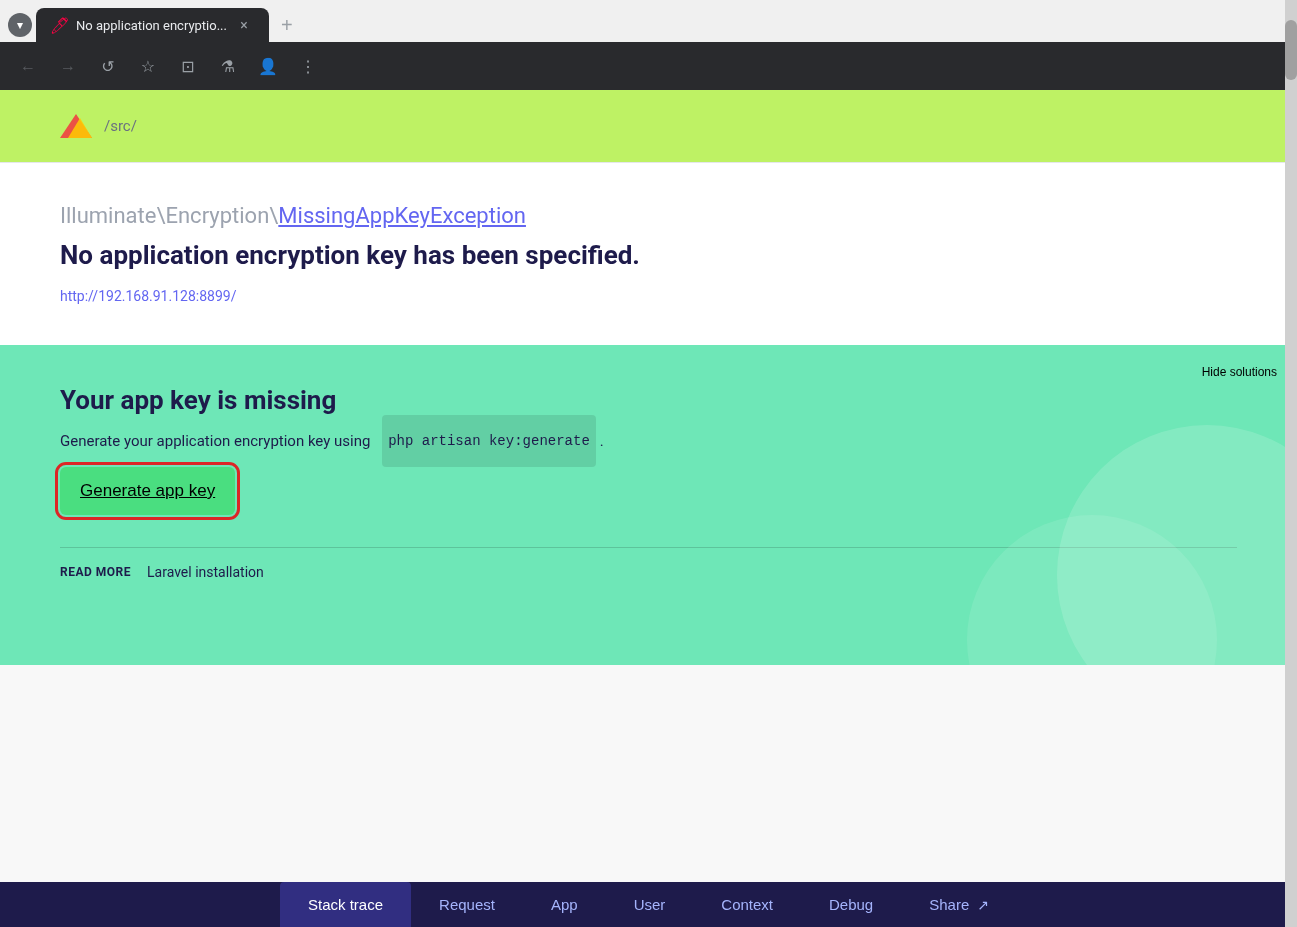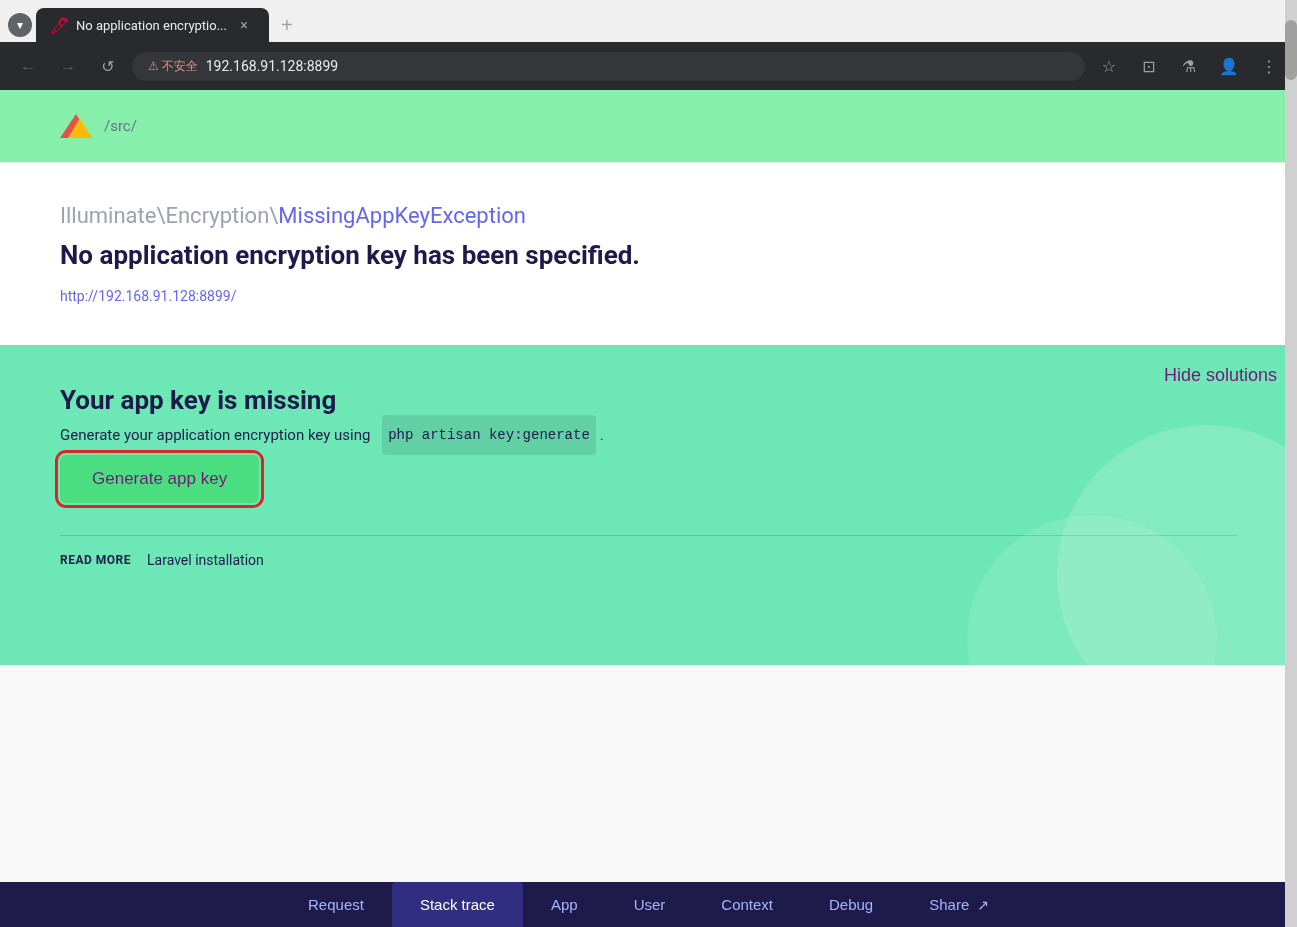--- a/index.html
+++ b/index.html
@@ -21,42 +21,42 @@
     .address-text { color: #e8eaed; font-size: 14px; flex: 1; }
     .nav-icons { display: flex; gap: 8px; align-items: center; }
     .nav-icon-btn { background: none; border: none; color: #9aa0a6; cursor: pointer; width: 32px; height: 32px; display: flex; align-items: center; justify-content: center; border-radius: 50%; font-size: 16px; }
 
     
     .page-content { background: #f8f8f8; height: calc(927px - 88px); overflow: hidden; }
 
     .error-page { background: #fff; margin: 0; }
 
     
-    .error-header { display: flex; align-items: center; padding: 20px 60px; border-bottom: 1px solid #e5e7eb; background: #86efac; }
+    .error-header { display: flex; align-items: center; padding: 20px 60px; border-bottom: 1px solid #e5e7eb; background: #bef264; }
     .logo { display: flex; align-items: center; gap: 12px; }
     .logo-icon { width: 32px; height: 32px; }
     .logo-path { color: #6b7280; font-size: 15px; }
 
     
     .error-info { padding: 40px 60px; background: #fff; }
     .exception-class { font-size: 22px; margin-bottom: 12px; }
     .exception-namespace { color: #9ca3af; }
-    .exception-name { color: #6366f1; }
+    .exception-name { color: #6366f1; text-decoration: underline; }
     .exception-message { font-size: 26px; font-weight: 700; color: #1e1b4b; margin-bottom: 16px; }
     .exception-url { color: #6366f1; font-size: 14px; text-decoration: none; }
 
     
     .solutions-section { background: #6ee7b7; padding: 40px 60px; position: relative; min-height: 320px; overflow: hidden; }
     .solutions-bg-circle1 { position: absolute; right: -60px; bottom: -60px; width: 300px; height: 300px; background: rgba(255,255,255,0.15); border-radius: 50%; }
     .solutions-bg-circle2 { position: absolute; right: 80px; bottom: -100px; width: 250px; height: 250px; background: rgba(255,255,255,0.1); border-radius: 50%; }
-    .hide-solutions { position: absolute; top: 20px; right: 20px; color: #701a75; font-size: 18px; cursor: pointer; background: none; border: none; }
+    .hide-solutions { position: absolute; top: 20px; right: 20px; color: #000000; font-size: 12px; cursor: pointer; background: none; border: none; }
     .solutions-title { font-size: 26px; font-weight: 700; color: #1e1b4b; margin-bottom: 0; }
     .solutions-desc { font-size: 15px; color: #1e1b4b; display: flex; align-items: center; gap: 4px; flex-wrap: wrap; }
-    .code-inline { background: rgba(0,0,0,0.1); padding: 12px 6px; border-radius: 4px; font-family: 'Courier New', monospace; font-size: 14px; color: #1e1b4b; }
-    .generate-btn { background: #4ade80; border: none; border-radius: 6px; padding: 14px 32px; font-size: 17px; color: #701a75; cursor: pointer; font-weight: 500; display: inline-block; outline: 3px solid #dc2626; outline-offset: 2px; }
+    .code-inline { background: rgba(0,0,0,0.1); padding: 18px 6px; border-radius: 4px; font-family: 'Courier New', monospace; font-size: 14px; color: #1e1b4b; }
+    .generate-btn { background: #4ade80; border: none; border-radius: 6px; padding: 14px 20px; font-size: 17px; color: #000000; cursor: pointer; font-weight: 500; display: inline-block; outline: 3px solid #dc2626; outline-offset: 2px; text-decoration: underline; }
     .read-more { margin-top: 32px; padding-top: 16px; border-top: 1px solid rgba(0,0,0,0.15); display: flex; align-items: center; gap: 16px; }
     .read-more-label { font-size: 12px; font-weight: 700; color: #1e1b4b; letter-spacing: 0.5px; }
     .read-more-link { font-size: 14px; color: #1e1b4b; text-decoration: none; }
 
     
     .bottom-tabs { background: #1e1b4b; display: flex; align-items: center; justify-content: center; gap: 0; position: fixed; bottom: 0; left: 0; width: 1297px; }
     .bottom-tab { padding: 14px 28px; font-size: 15px; color: #a5b4fc; cursor: pointer; border: none; background: none; transition: background 0.2s; white-space: nowrap; }
     .bottom-tab.active { background: #312e81; color: #fff; border-radius: 4px 4px 0 0; }
     .share-tab { display: flex; align-items: flex-end; gap: 8px; }
     .share-arrow { font-size: 14px; }
@@ -77,24 +77,20 @@
       <span class="tab-title">No application encryptio...</span>
       <span class="tab-close">×</span>
     </div>
     <button class="tab-new">+</button>
   </div>
 
   <div class="nav-bar">
     <button class="nav-btn disabled">←</button>
     <button class="nav-btn disabled">→</button>
     <button class="nav-btn">↺</button>
-    <div class="address-bar">
-      <span class="address-warning">⚠ 不安全</span>
-      <span class="address-text">192.168.91.128:8899</span>
-    </div>
     <div class="nav-icons">
       <button class="nav-icon-btn">☆</button>
       <button class="nav-icon-btn">⊡</button>
       <button class="nav-icon-btn">⚗</button>
       <button class="nav-icon-btn">👤</button>
       <button class="nav-icon-btn">⋮</button>
     </div>
   </div>
 </div>
 
@@ -133,22 +129,22 @@
       <div class="read-more">
         <span class="read-more-label">READ MORE</span>
         <a class="read-more-link" href="#">Laravel installation</a>
       </div>
     </div>
 
   </div>
 </div>
 
 <div class="bottom-tabs">
+  <button class="bottom-tab active">Stack trace</button>
   <button class="bottom-tab">Request</button>
-  <button class="bottom-tab active">Stack trace</button>
   <button class="bottom-tab">App</button>
   <button class="bottom-tab">User</button>
   <button class="bottom-tab">Context</button>
   <button class="bottom-tab">Debug</button>
   <button class="bottom-tab share-tab">
     <span>Share</span>
     <span class="share-arrow">↗</span>
   </button>
 </div>
 

